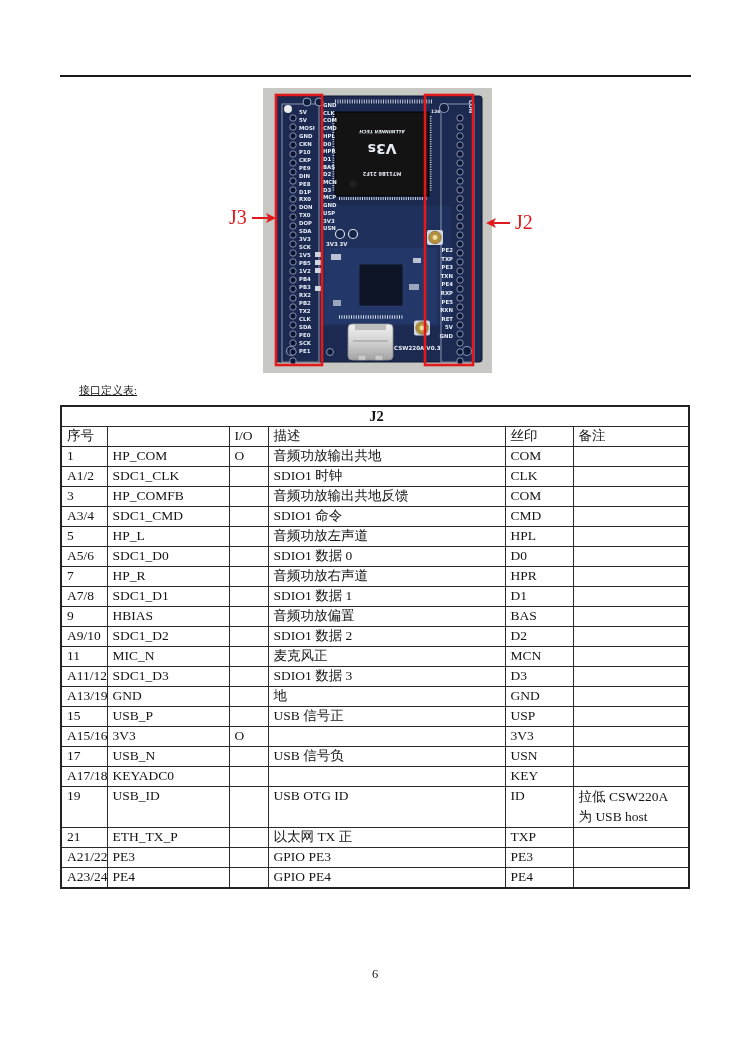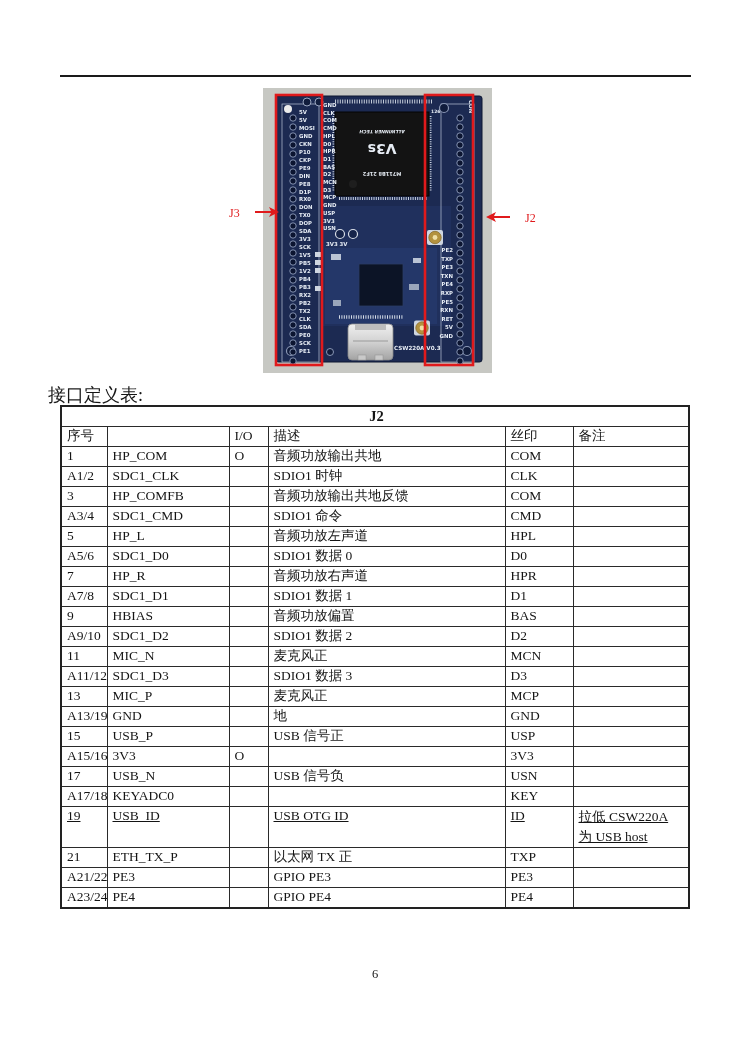--- a/index.html
+++ b/index.html
@@ -5,37 +5,37 @@
   html,body { margin:0; padding:0; background:#ffffff; }
   .page {
     position:relative; width:750px; height:1061px; background:#ffffff;
     font-family:"Liberation Serif","DejaVu Serif",serif; color:#161616; overflow:hidden;
   }
   .top-rule { position:absolute; left:60px; top:75px; width:631px; height:2px; background:#1a1a1a; }
 
   .photo { position:absolute; left:263px; top:88px; width:229px; height:285px; }
   svg text { font-family:"DejaVu Sans","Liberation Sans",sans-serif; fill:#e7edf5; font-weight:bold; }
 
-  .callout { position:absolute; display:flex; align-items:flex-start; gap:14px;
-             color:#e01a1c; font-size:12px; font-family:"Liberation Serif",serif; }
+  .callout { position:absolute; display:flex; align-items:center; gap:4px;
+             color:#e01a1c; font-size:20px; font-family:"Liberation Serif",serif; }
   .callout-j3 { left:229px; top:206px; }
   .callout-j2 { left:485px; top:211px; }
 
-  .caption { position:absolute; left:48px; top:383px; font-size:18px; }
+  .caption { position:absolute; left:79px; top:383px; font-size:11px;text-decoration:underline; }
 
   table.pin-table {
     position:absolute; left:60px; top:405px; width:628px;
     border-collapse:collapse; table-layout:fixed;
     font-size:13.5px; color:#141414;
   }
   table.pin-table { border:2px solid #222222; }
   table.pin-table td { border:1px solid #2a2a2a; height:19px; padding:0 2px 0 5px;
     line-height:18px; vertical-align:top; white-space:nowrap; overflow:hidden; }
   table.pin-table tr.title-row td { text-align:center; font-weight:bold; font-size:14.5px; }
-  table.pin-table tr.tall td { height:40px;text-decoration:underline; }
+  table.pin-table tr.tall td { height:40px; }
   table.pin-table tr.tall td div { line-height:20px; }
 
   .page-number { position:absolute; left:0; top:967px; width:750px; text-align:center; font-size:12.5px; }
 </style>
 </head>
 <body>
 
 <div class="page">
 
   <div class="top-rule"></div>
@@ -382,28 +382,20 @@
         </tr>
         <tr>
           <td>A11/12</td>
           <td>SDC1_D3</td>
           <td></td>
           <td>SDIO1 数据 3</td>
           <td>D3</td>
           <td></td>
         </tr>
         <tr>
-          <td>13</td>
-          <td>MIC_P</td>
-          <td></td>
-          <td>麦克风正</td>
-          <td>MCP</td>
-          <td></td>
-        </tr>
-        <tr>
           <td>A13/19</td>
           <td>GND</td>
           <td></td>
           <td>地</td>
           <td>GND</td>
           <td></td>
         </tr>
         <tr>
           <td>15</td>
           <td>USB_P</td>

